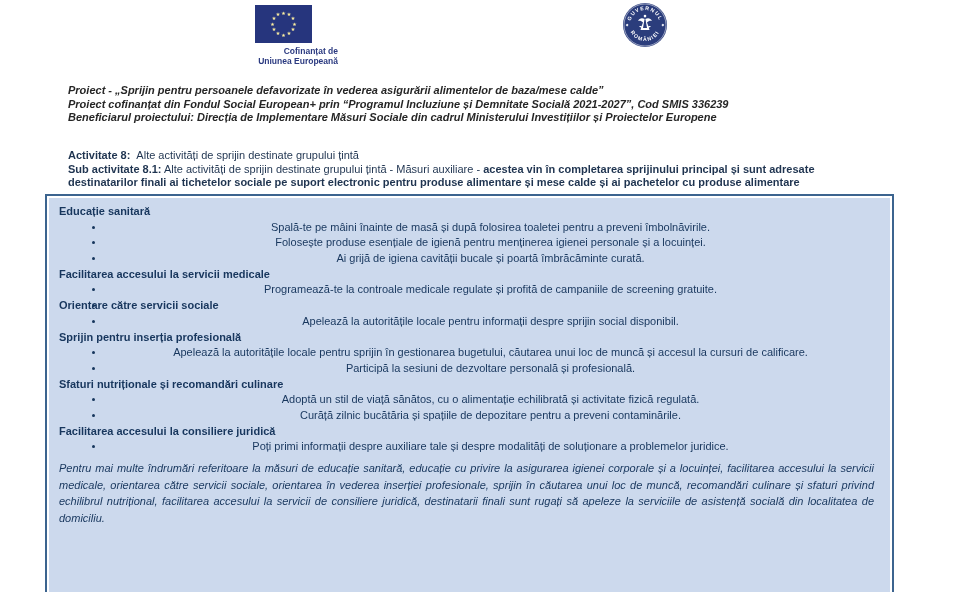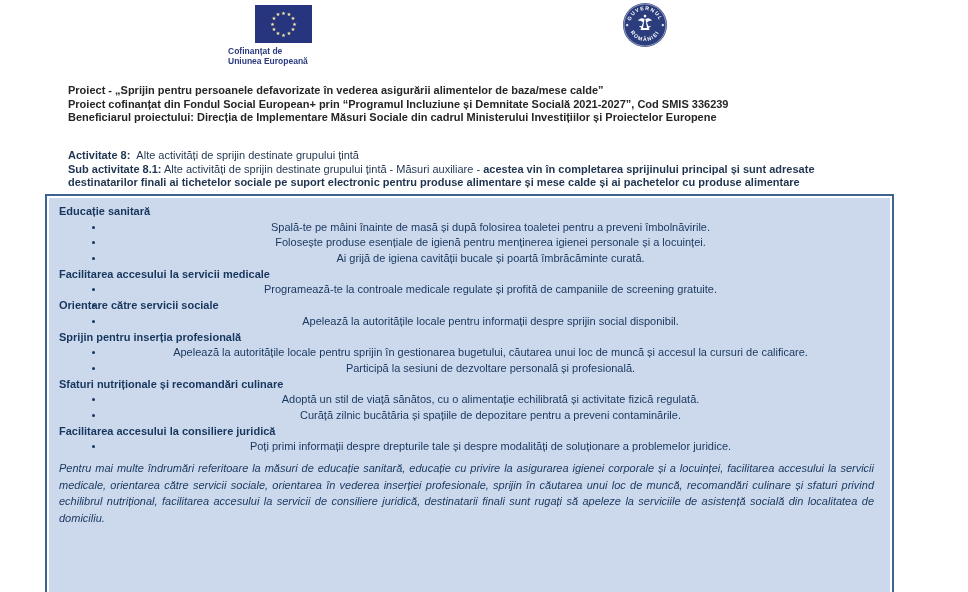--- a/index.html
+++ b/index.html
@@ -3,32 +3,32 @@
 <meta charset="utf-8">
 <style>
   html,body { margin:0; padding:0; }
   body {
     width:968px; height:592px; position:relative;
     background:#ffffff; overflow:hidden;
     font-family:"Liberation Sans", sans-serif;
     -webkit-font-smoothing:antialiased;
   }
   
-  .eu-block { position:absolute; left:228px; top:5px; width:110px; text-align:left; }
+  .eu-block { position:absolute; left:228px; top:5px; width:110px; text-align:right; }
   .eu-flag  { display:block; margin:0 auto; }
   .eu-caption {
     margin-top:4px; font-size:8.5px; font-weight:bold; line-height:9.5px;
     color:#2b3a80; letter-spacing:0;
   }
   .gov-seal { position:absolute; left:622px; top:2px; width:46px; height:46px; }
 
   
   .intro {
     position:absolute; left:68px; top:84px; width:840px;
-    font-size:11px; font-weight:bold; 
+    font-size:11px; font-weight:bold; font-style:italic;
     color:#262626; line-height:13.5px; white-space:nowrap;
   }
   
   .activity {
     position:absolute; left:68px; top:149px; width:818px;
     font-size:11px; color:#1f3450; line-height:13.5px;
   }
   .activity .b { font-weight:bold; }
   .activity .lbl { margin-right:6px; }
 
@@ -138,17 +138,17 @@
 
     <div class="sec-heading">Sprijin pentru inserția profesională</div>
     <div class="bullet"><span class="dot"></span><span>Apelează la autoritățile locale pentru sprijin în gestionarea bugetului, căutarea unui loc de muncă și accesul la cursuri de calificare.</span></div>
     <div class="bullet"><span class="dot"></span><span>Participă la sesiuni de dezvoltare personală și profesională.</span></div>
 
     <div class="sec-heading">Sfaturi nutriționale și recomandări culinare</div>
     <div class="bullet"><span class="dot"></span><span>Adoptă un stil de viață sănătos, cu o alimentație echilibrată și activitate fizică regulată.</span></div>
     <div class="bullet"><span class="dot"></span><span>Curăță zilnic bucătăria și spațiile de depozitare pentru a preveni contaminările.</span></div>
 
     <div class="sec-heading">Facilitarea accesului la consiliere juridică</div>
-    <div class="bullet"><span class="dot"></span><span>Poți primi informații despre drepturile tale și despre modalități de soluționare a problemelor juridice.</span></div>
+    <div class="bullet"><span class="dot"></span><span>Poți primi informații despre auxiliare tale și despre modalități de soluționare a problemelor juridice.</span></div>
 
     <div class="footer-note">Pentru mai multe îndrumări referitoare la măsuri de educație sanitară, educație cu privire la asigurarea igienei corporale și a locuinței, facilitarea accesului la servicii medicale, orientarea către servicii sociale, orientarea în vederea inserției profesionale, sprijin în căutarea unui loc de muncă, recomandări culinare și sfaturi privind echilibrul nutrițional, facilitarea accesului la servicii de consiliere juridică, destinatarii finali sunt rugați să apeleze la serviciile de asistență socială din localitatea de domiciliu.</div>
   </div>
 </div>
 
 </body></html>

